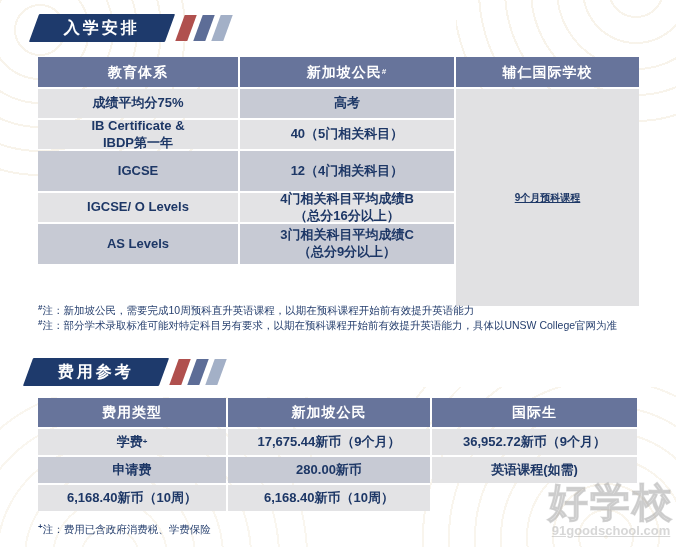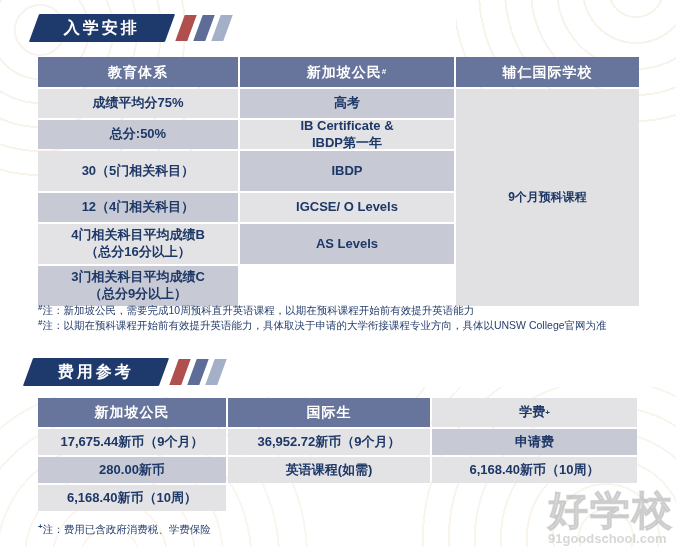--- a/index.html
+++ b/index.html
@@ -39,40 +39,40 @@
   .stripe.light{background:var(--stripe_light);}
 
   
   .grid{position:absolute; left:38px; display:grid; gap:2px; z-index:1;border-radius:29px;}
   .cell{display:flex; align-items:center; justify-content:center; text-align:center;
     font-weight:bold; color:var(--text_navy); font-size:13px; line-height:1.3;
     white-space:pre-line; padding:2px 6px;}
   .cell.head{background:var(--header_bg); color:#ffffff; font-size:14px; letter-spacing:1px;}
   .cell.light{background:var(--row_light);}
   .cell.dark{background:var(--row_dark);}
-  .cell.merged{background:var(--merged_bg); grid-column:3; grid-row:2/8; font-size:12px;}
+  .cell.merged{background:var(--merged_bg); grid-column:3; grid-row:2/8; font-size:10px;text-decoration:underline;}
   sup.mark{font-size:8px; font-weight:bold; vertical-align:super; line-height:0;}
 
   #admission-table{top:57px; grid-template-columns:200px 214px 183px;
     grid-template-rows:30px 29px 29px 40px 29px 40px 40px;}
   #fees-table{top:398px; grid-template-columns:188px 202px 205px;
     grid-template-rows:29px 26px 26px 26px;}
 
   
   .notes{position:absolute; left:38px; z-index:1; color:#27406f; font-size:10.5px; line-height:15px;}
   #admission-notes{top:303px;}
   #fees-note{top:522px;}
   .note-line{white-space:nowrap;}
 
   
-  .watermark{position:absolute; right:2px; bottom:2px; z-index:3; text-align:left;
+  .watermark{position:absolute; right:2px; bottom:10px; z-index:3; text-align:center;
     pointer-events:none; line-height:1;}
   .wm-text{font-size:40px; font-weight:bold; color:rgba(175,175,175,0.35);
     letter-spacing:2px; -webkit-text-stroke:1px rgba(160,160,160,0.35);}
-  .wm-url{font-size:13px; font-weight:bold; color:rgba(175,175,175,0.5); margin-top:2px;}
+  .wm-url{font-size:13px; font-weight:bold; color:rgba(175,175,175,0.5); margin-top:2px;text-decoration:underline;}
 </style>
 </head>
 <body>
 
 <div class="bg-arc tl"></div>
 <div class="bg-arc tr"></div>
 <div class="bg-arc bl"></div>
 <div class="bg-arc br"></div>
 
 <div class="badge-row first">
@@ -89,53 +89,53 @@
   <div class="cell head">
     <span>新加坡公民</span><sup class="mark">#</sup>
   </div>
   <div class="cell head">辅仁国际学校</div>
 
   <div class="cell merged">9个月预科课程</div>
 
   <div class="cell light">成绩平均分75%</div>
 
   <div class="cell dark">高考</div>
-  <div class="cell dark">总分:50%</div>
 
   <div class="cell light">IB Certificate &amp;
 IBDP第一年</div>
-  <div class="cell light">30（5门相关科目）</div>
+  <div class="cell light">40（5门相关科目）</div>
 
-  <div class="cell dark">IBDP</div>
+  <div class="cell dark">IGCSE</div>
   <div class="cell dark">12（4门相关科目）</div>
 
   <div class="cell light">IGCSE/ O Levels</div>
   <div class="cell light">4门相关科目平均成绩B
 （总分16分以上）</div>
 
   <div class="cell dark">AS Levels</div>
   <div class="cell dark">3门相关科目平均成绩C
 （总分9分以上）</div>
 </div>
 
 <div class="notes" id="admission-notes">
   <div class="note-line"><sup class="mark">#</sup><span>注：新加坡公民，需要完成10周预科直升英语课程，以期在预科课程开始前有效提升英语能力</span></div>
-  <div class="note-line"><sup class="mark">#</sup><span>注：以期在预科课程开始前有效提升英语能力，具体取决于申请的大学衔接课程专业方向，具体以UNSW College官网为准</span></div>
+  <div class="note-line"><sup class="mark">#</sup><span>注：部分学术录取标准可能对特定科目另有要求，以期在预科课程开始前有效提升英语能力，具体以UNSW College官网为准</span></div>
 </div>
 
 <div class="badge-row second">
   <div class="badge">
     <span class="badge-label">费用参考</span>
   </div>
   <span class="stripe red"></span>
   <span class="stripe blue"></span>
   <span class="stripe light"></span>
 </div>
 
 <div class="grid" id="fees-table">
+  <div class="cell head">费用类型</div>
   <div class="cell head">新加坡公民</div>
   <div class="cell head">国际生</div>
 
   <div class="cell light">
     <span>学费</span><sup class="mark">+</sup>
   </div>
   <div class="cell light">17,675.44新币（9个月）</div>
   <div class="cell light">36,952.72新币（9个月）</div>
 
   <div class="cell dark">申请费</div>

